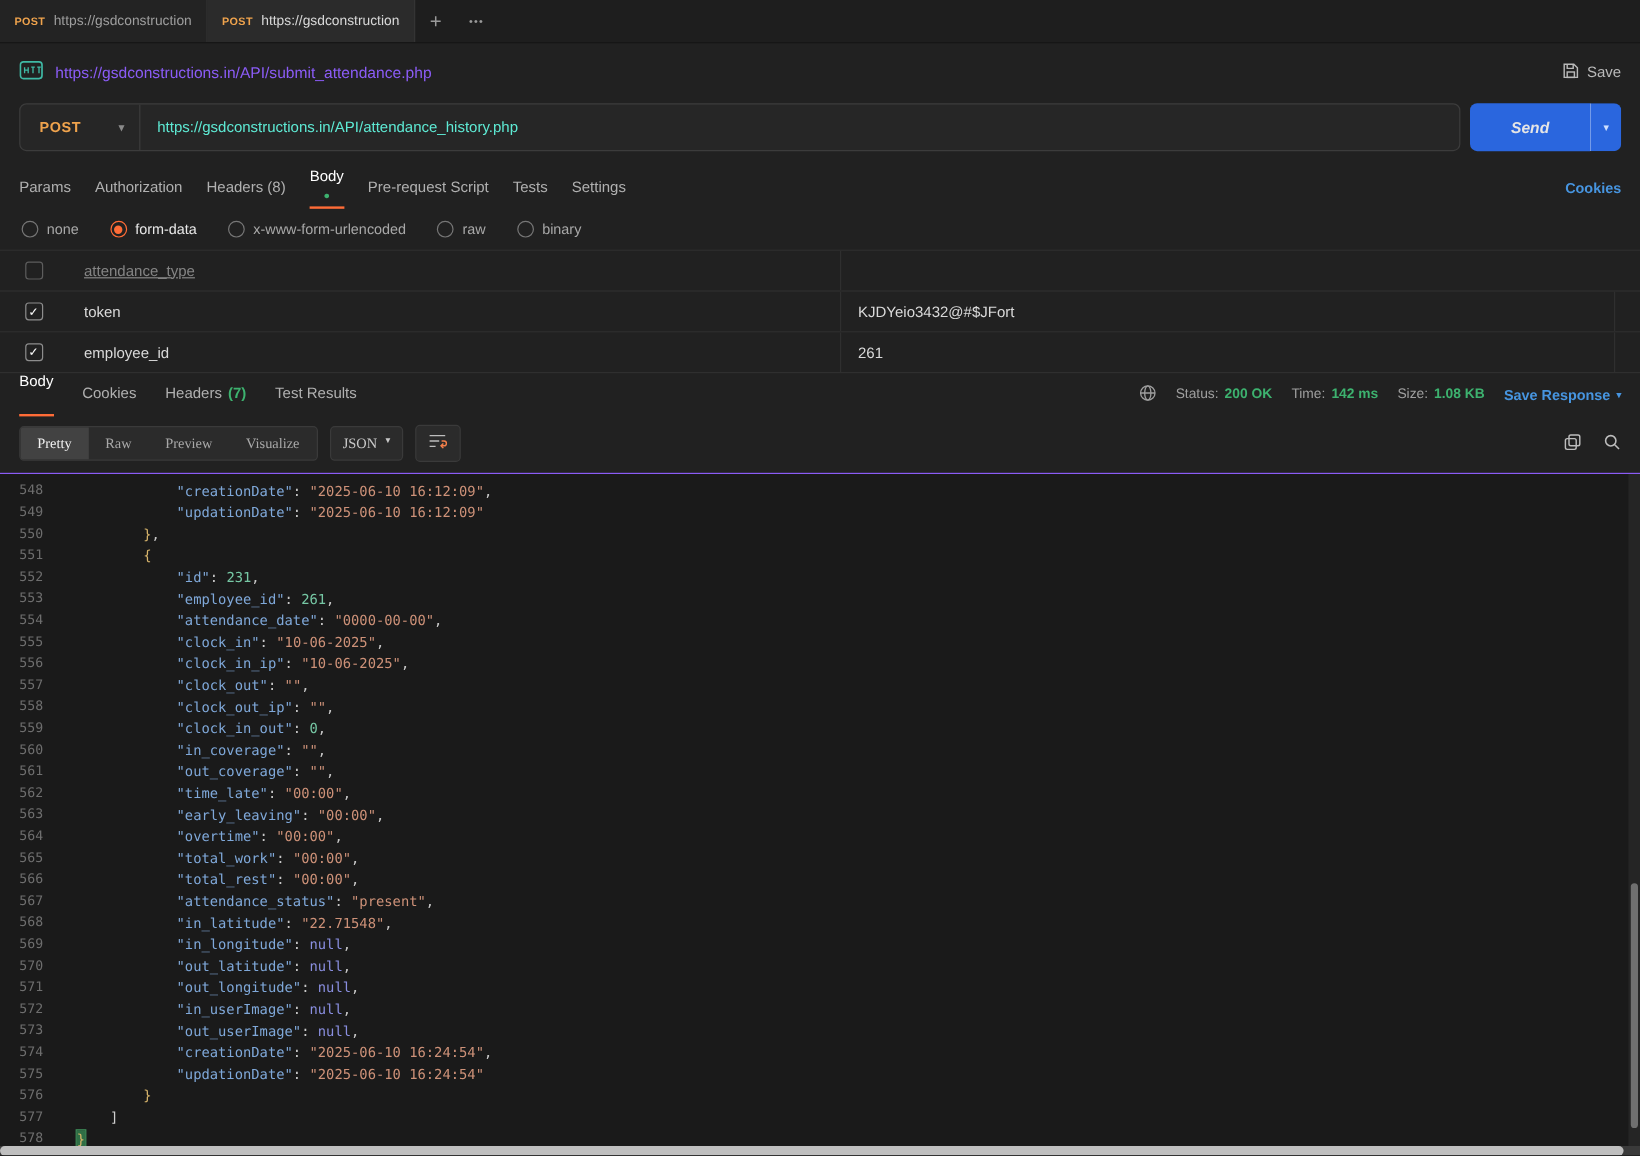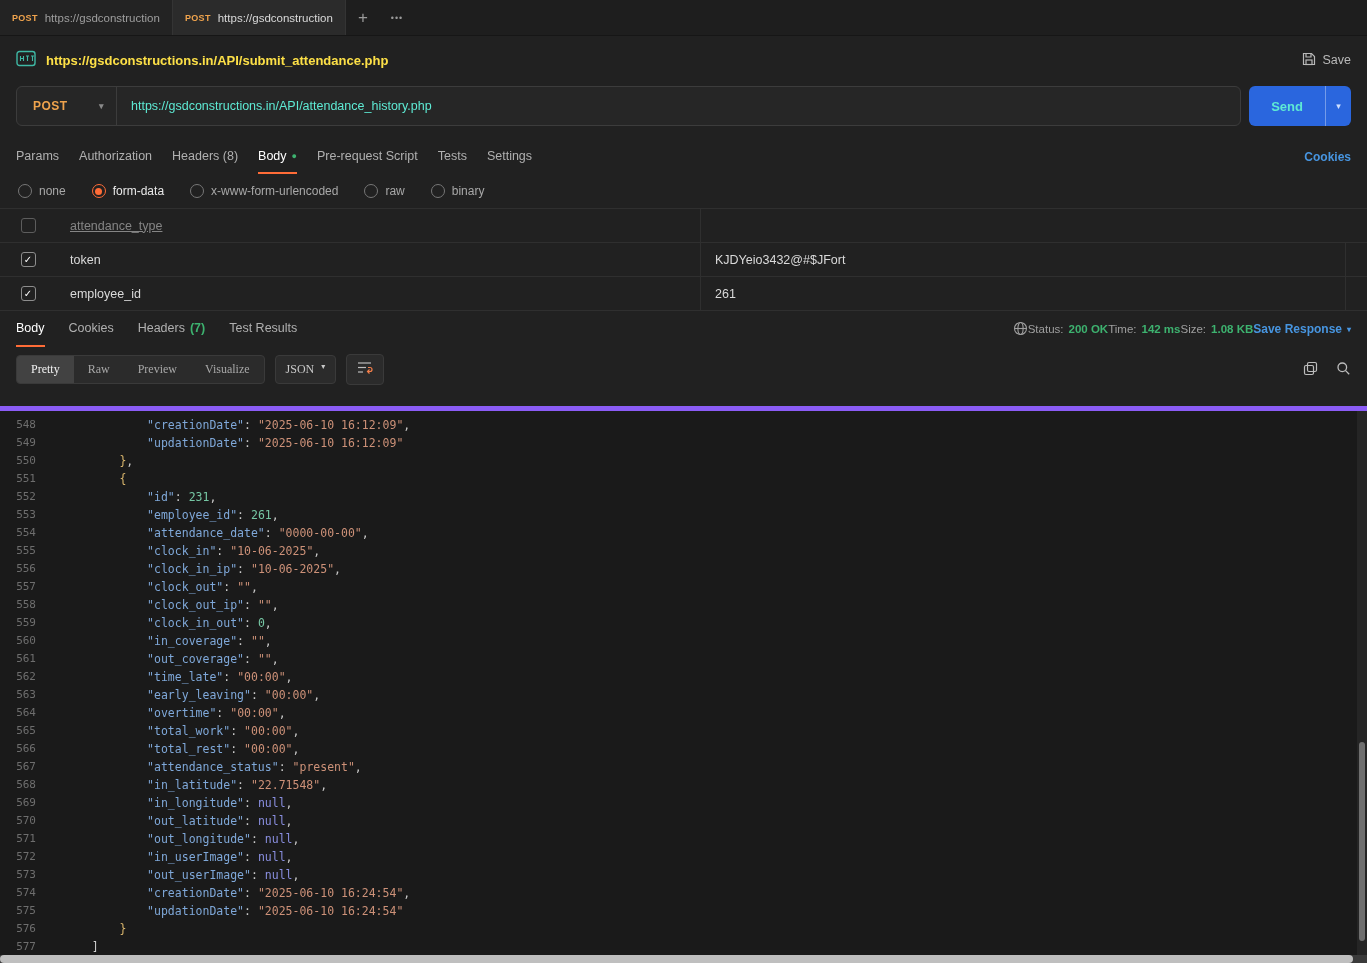--- a/index.html
+++ b/index.html
@@ -17,37 +17,37 @@
   .wtab { width: 173px; display: flex; align-items: center; gap: 7px; padding: 0 12px; border-right: 1px solid #343434; font-size: 11.5px; color: #9e9e9e; background: #232323; cursor: pointer; overflow: hidden; white-space: nowrap; }
   .wtab.active { background: #2b2b2b; color: #d9d9d9; }
   .wtab-method { color: var(--method_post, #efa34d); font-size: 9px; font-weight: 700; letter-spacing: .3px; flex: 0 0 auto; }
   .wtab-title { overflow: hidden; white-space: nowrap; }
   .tab-btn { width: 34px; display: flex; align-items: center; justify-content: center; color: #9a9a9a; cursor: pointer; }
   .tab-add { font-size: 17px; }
   .tab-more { font-size: 9px; letter-spacing: 1px; }
 
   
   .req-title-row { height: 48px; flex: 0 0 auto; display: flex; align-items: center; gap: 10px; padding: 0 16px; }
-  .req-title { font-size: 13px; font-weight: 700; color: #fde047; }
+  .req-title { font-size: 13px; font-weight: 400; color: #8b5cf6; }
   .save-btn { margin-left: auto; display: flex; align-items: center; gap: 7px; background: none; border: none; color: #b9b9b9; font-size: 12.5px; font-family: inherit; cursor: pointer; }
 
   
   .url-row { flex: 0 0 auto; display: flex; gap: 8px; margin: 2px 16px 14px; height: 40px; }
   .url-box { flex: 1; display: flex; align-items: stretch; border: 1px solid #3c3c3c; border-radius: 6px; background: #262626; overflow: hidden; }
   .method-select { width: 100px; flex: 0 0 auto; display: flex; align-items: center; justify-content: space-between; padding: 0 12px 0 16px; color: var(--method_post, #efa34d); font-weight: 700; font-size: 12px; letter-spacing: .5px; border-right: 1px solid #3c3c3c; cursor: pointer; }
   .method-chevron { color: #8a8a8a; font-size: 9px; }
   .url-input { flex: 1; background: transparent; border: none; outline: none; color: #5eead4; font-size: 12.5px; padding: 0 14px; font-family: "Liberation Sans", sans-serif; }
   .send-group { flex: 0 0 auto; display: flex; }
-  .send-btn { background: var(--send_blue, #2a66de); color: #5eead4; border: none; border-radius: 6px 0 0 6px; padding: 0 22px; font-size: 13px; font-weight: 700; font-family: inherit; cursor: pointer; }
+  .send-btn { background: var(--send_blue, #2a66de); color: #e5e5e5; border: none; border-radius: 6px 0 0 6px; padding: 0 34px; font-size: 13px; font-weight: 700; font-family: inherit; cursor: pointer; font-style: italic; }
   .send-caret { background: var(--send_blue, #2a66de); color: #cfe0ff; border: none; border-left: 1px solid rgba(255,255,255,.35); border-radius: 0 6px 6px 0; width: 26px; font-size: 9px; cursor: pointer; }
 
   
   .req-tabs { flex: 0 0 auto; height: 34px; display: flex; align-items: stretch; gap: 20px; padding: 0 16px; font-size: 12.5px; color: #b0b0b0; }
   .rtab { display: flex; align-items: center; gap: 5px; border-bottom: 2px solid transparent; cursor: pointer; }
-  .rtab.active { color: #fff; border-bottom-color: var(--accent_orange, #ff6c37); }
+  .rtab.active { color: #fff; border-bottom-color: var(--accent_orange, #ff6c37); flex-direction: column; }
   .green-dot { color: var(--status_green, #3db26f); font-size: 9px; line-height: 1; }
   .cookies-link { margin-left: auto; align-self: center; color: var(--link_blue, #4795e0); font-weight: 700; font-size: 12px; cursor: pointer; }
 
   
   .body-modes { flex: 0 0 auto; height: 34px; display: flex; align-items: center; gap: 26px; padding: 0 18px; font-size: 12px; color: #a8a8a8; }
   .mode { display: flex; align-items: center; gap: 7px; cursor: pointer; }
   .radio { width: 14px; height: 14px; border: 1.5px solid #767676; border-radius: 50%; position: relative; }
   .mode.selected { color: #e8e8e8; }
   .mode.selected .radio { border-color: var(--accent_orange, #ff6c37); }
   .mode.selected .radio::after { content: ''; position: absolute; inset: 2.5px; border-radius: 50%; background: var(--accent_orange, #ff6c37); }
@@ -60,37 +60,37 @@
   .kv-row .check { display: none; }
   .kv-row.checked .check { display: block; }
   .kv-row.dim { color: #858585; text-decoration: underline; }
   .kv-row.dim .checkbox { border-color: #5d5d5d; }
   .kv-key { flex: 0 0 644px; display: flex; align-items: center; padding-left: 14px; }
   .kv-value { flex: 1; display: flex; align-items: center; padding-left: 14px; border-left: 1px solid var(--panel_border, #2f2f2f); }
   .kv-desc { flex: 0 0 22px; border-left: 1px solid var(--panel_border, #2f2f2f); }
 
   
   .resp-header { flex: 0 0 auto; height: 36px; display: flex; align-items: stretch; gap: 24px; padding: 0 16px; font-size: 12.5px; color: #b0b0b0; }
-  .resp-meta { margin-left: auto; display: flex; align-items: center; font-size: 11.5px; color: #9f9f9f; }
+  .resp-meta { margin-left: auto; display: flex; align-items: center; gap: 16px; font-size: 11.5px; color: #9f9f9f; }
   .meta-pair { display: flex; gap: 5px; align-items: center; }
   .meta-green { color: var(--status_green, #3db26f); font-weight: 700; }
   .save-response { color: var(--link_blue, #4795e0); font-weight: 700; font-size: 12px; display: flex; align-items: center; gap: 5px; cursor: pointer; }
   .sr-chevron { font-size: 8px; }
 
   
   .resp-toolbar { flex: 0 0 auto; display: flex; align-items: center; gap: 10px; padding: 7px 16px 9px; font-family: Liberation Serif, serif; }
   .seg { display: flex; background: #2b2b2b; border: 1px solid #3a3a3a; border-radius: 4px; overflow: hidden; }
   .seg-item { padding: 6px 14px; font-size: 12px; color: #a8a8a8; cursor: pointer; }
   .seg-item.active { background: #424242; color: #f2f2f2; }
   .tool-btn { display: flex; align-items: flex-start; gap: 7px; background: #2b2b2b; border: 1px solid #3a3a3a; border-radius: 4px; padding: 6px 10px; font-size: 12px; color: #c9c9c9; font-family: inherit; cursor: pointer; }
   .resp-actions { margin-left: auto; display: flex; align-items: center; gap: 18px; }
   .icon-btn { background: none; border: none; cursor: pointer; display: flex; align-items: center; }
 
   
-  .code-wrap { flex: 1; position: relative; background: var(--code_bg, #1a1a1a); border-top: 5px solid #8b5cf6; display: flex; overflow: hidden; margin-top: 12px; }
+  .code-wrap { flex: 1; position: relative; background: var(--code_bg, #1a1a1a); border-top: 1px solid #8b5cf6; display: flex; overflow: hidden; }
   .gutter { flex: 0 0 46px; padding-top: 5px; text-align: right; font-family: "DejaVu Sans Mono", monospace; font-size: 11px; color: var(--line_number, #6e6e6e); }
   .gutter .ln { height: 18px; line-height: 18px; padding-right: 10px; }
   .code { flex: 1; padding: 5px 0 0 18px; font-family: "DejaVu Sans Mono", monospace; font-size: 11.5px; overflow: hidden; }
   .code-line { height: 18px; line-height: 18px; white-space: pre; }
   .tk { color: var(--tok_key, #7fa8d9); }
   .ts { color: var(--tok_string, #cd9178); }
   .tn { color: var(--tok_number, #76c7a4); }
   .tu { color: var(--tok_null, #8a8fe0); }
   .tb { color: var(--tok_brace, #d8b56c); }
   .tm { color: #cfcfcf; }

